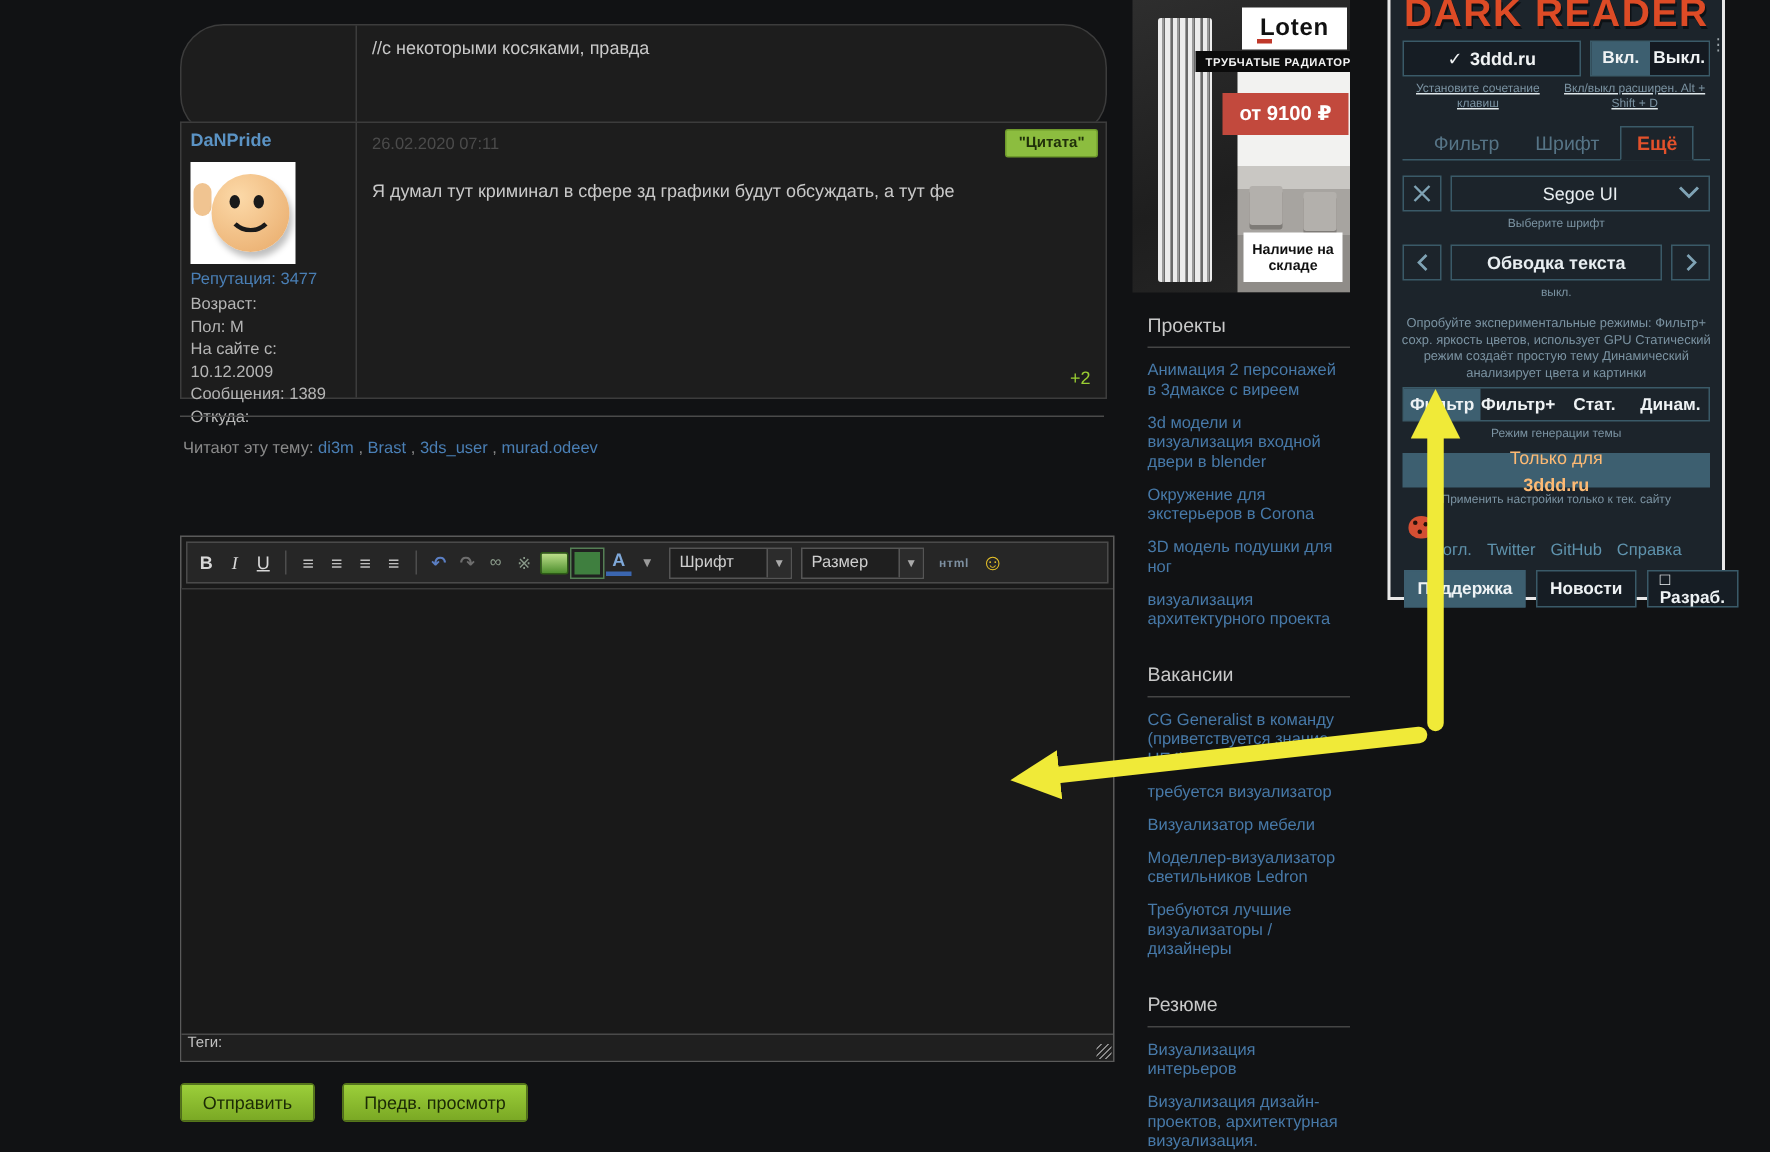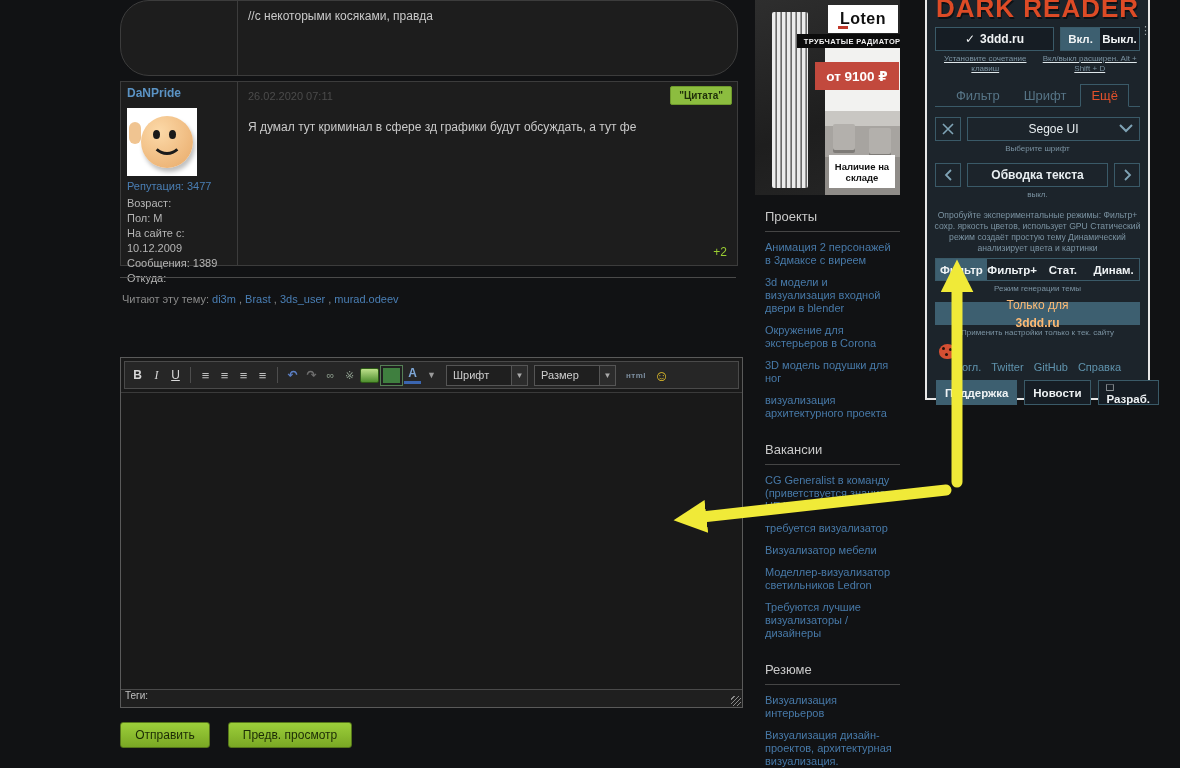--- a/index.html
+++ b/index.html
@@ -6,21 +6,21 @@
   body{
     width:1180px;height:768px;position:relative;overflow:hidden;
     background:#111214;
     font-family:"Liberation Sans","DejaVu Sans",sans-serif;
     -webkit-font-smoothing:antialiased;
   }
   
   .post-table{position:absolute;left:120px;width:616px;background:#1d1d1d;border:1px solid #3c3c3c;display:flex;}
   .post-table .ucol{width:117px;border-right:1px solid #3c3c3c;flex:none;position:relative;padding:4px 6px;box-sizing:border-box;}
   .post-table .mcol{flex:1;position:relative;padding:8px 10px;box-sizing:border-box;color:#c9c9c9;font-size:12px;}
-  #post-top{top:0;height:74px;border-radius:29px;}
+  #post-top{top:16px;height:74px;border-radius:29px;}
   #post-main{top:81px;height:183px;}
   .username{color:#5b93c4;font-weight:bold;font-size:12px;}
   .postdate{color:#4b4b4b;font-size:11px;}
   .avatar{width:70px;height:68px;background:#fff;margin:8px 0 4px 0;position:relative;overflow:hidden;}
   .smiley{position:absolute;left:14px;top:8px;width:52px;height:52px;border-radius:50%;
     background:radial-gradient(circle at 35% 30%,#fcd9a8,#e8a968);box-shadow:2px 4px 4px rgba(0,0,0,.25);}
   .smiley:before{content:"";position:absolute;left:12px;top:14px;width:7px;height:9px;border-radius:50%;background:#1a1a1a;box-shadow:16px 0 0 #1a1a1a;}
   .smiley:after{content:"";position:absolute;left:10px;top:22px;width:26px;height:14px;border:3px solid #1a1a1a;border-top:none;border-left-color:transparent;border-right-color:transparent;border-radius:0 0 24px 24px;}
   .thumb{position:absolute;left:2px;top:14px;width:12px;height:22px;border-radius:6px;background:#f0c491;}
   .rep{color:#4a7fb5;font-size:11px;margin-top:4px;}
@@ -89,21 +89,21 @@
   .dr-sitebtn{flex:3;height:22px;border:1px solid #3a5a68;background:#161d24;display:flex;align-items:center;justify-content:center;
     font-size:12px;font-weight:bold;color:#f0f3f4;gap:5px;}
   .dr-onoff{flex:2;display:flex;border:1px solid #3a5a68;height:22px;}
   .dr-onoff .seg{flex:1;display:flex;align-items:center;justify-content:center;font-size:11.5px;font-weight:bold;color:#f0f3f4;background:#141a21;}
   .dr-onoff .seg.on{background:#3d5f70;}
   .dr-dots{position:absolute;right:2px;top:30px;color:#9aa3a8;font-size:11px;letter-spacing:0;line-height:4px;width:6px;text-align:center;}
   .dr-caprow{display:flex;margin:3px 10px 0 10px;gap:8px;text-decoration:underline;}
   .dr-cap{flex:1;color:#7b93a2;font-size:8px;line-height:10px;text-align:center;}
   .dr-tabs{display:flex;justify-content:center;align-items:flex-end;gap:4px;margin:8px 8px 0 8px;border-bottom:1px solid #3a5a68;height:24px;}
   .dr-tab{color:#567486;font-size:13px;padding:3px 10px;}
-  .dr-tab.active{color:#e2512b;font-weight:normal;border:1px solid #3a5a68;border-bottom:1px solid #1c242b;background:#1c242b;margin-bottom:-1px;}
+  .dr-tab.active{color:#e2512b;font-weight:bold;border:1px solid #3a5a68;border-bottom:1px solid #1c242b;background:#1c242b;margin-bottom:-1px;}
   .dr-ctl-row{display:flex;gap:6px;margin:10px 8px 0 8px;align-items:center;}
   .dr-sq{width:24px;height:22px;border:1px solid #3a5a68;display:flex;align-items:center;justify-content:center;flex:none;color:#7fa3b5;}
   .dr-wide{flex:1;height:22px;border:1px solid #3a5a68;display:flex;align-items:center;justify-content:center;font-size:12px;color:#e8eef1;position:relative;}
   .dr-wide.bold{font-weight:bold;}
   .dr-chev{position:absolute;right:6px;top:6px;}
   .dr-hint{color:#7b93a2;font-size:8px;text-align:center;margin-top:3px;}
   .dr-intro{color:#7b93a2;font-size:8.6px;line-height:11px;text-align:center;margin:11px 6px 0 6px;}
   .dr-modes{display:flex;border:1px solid #3a5a68;height:21px;margin:4px 8px 0 8px;}
   .dr-mode{flex:1;display:flex;align-items:center;justify-content:center;font-size:11.5px;font-weight:bold;color:#eef2f4;}
   .dr-mode.sel{background:#3d5f70;}

